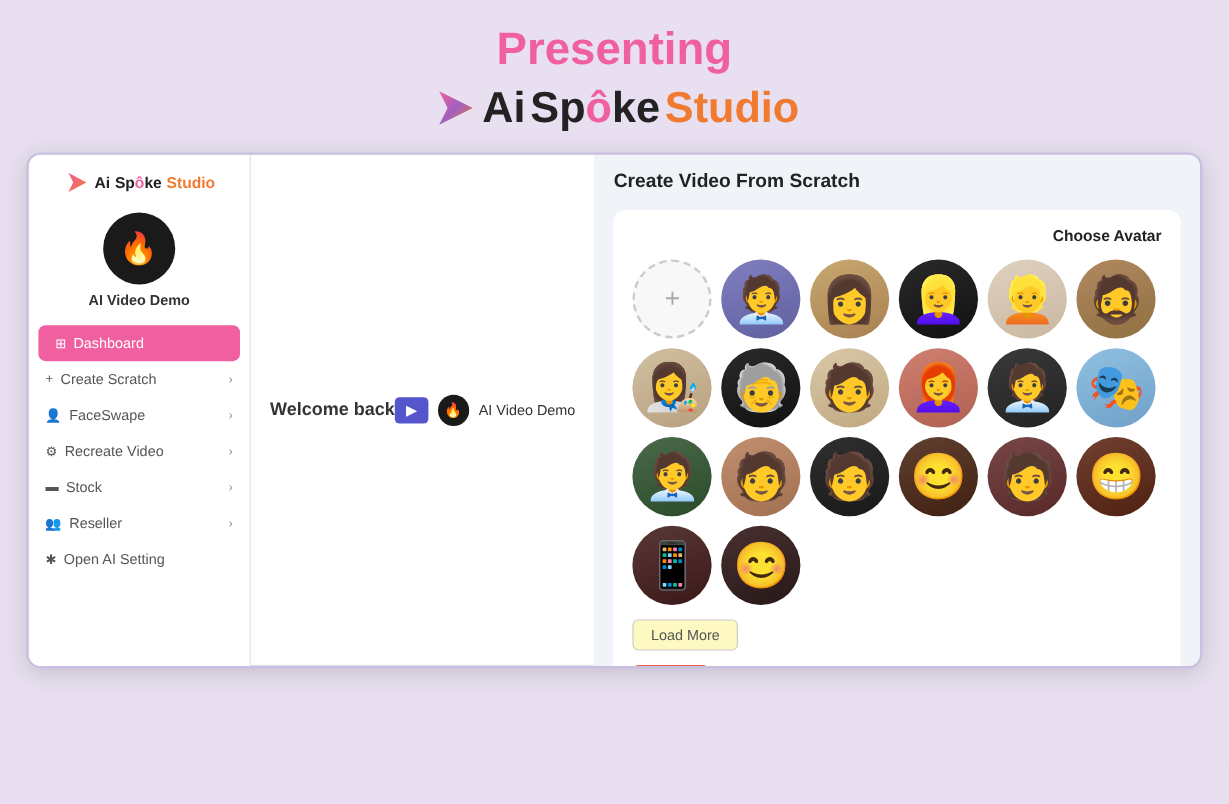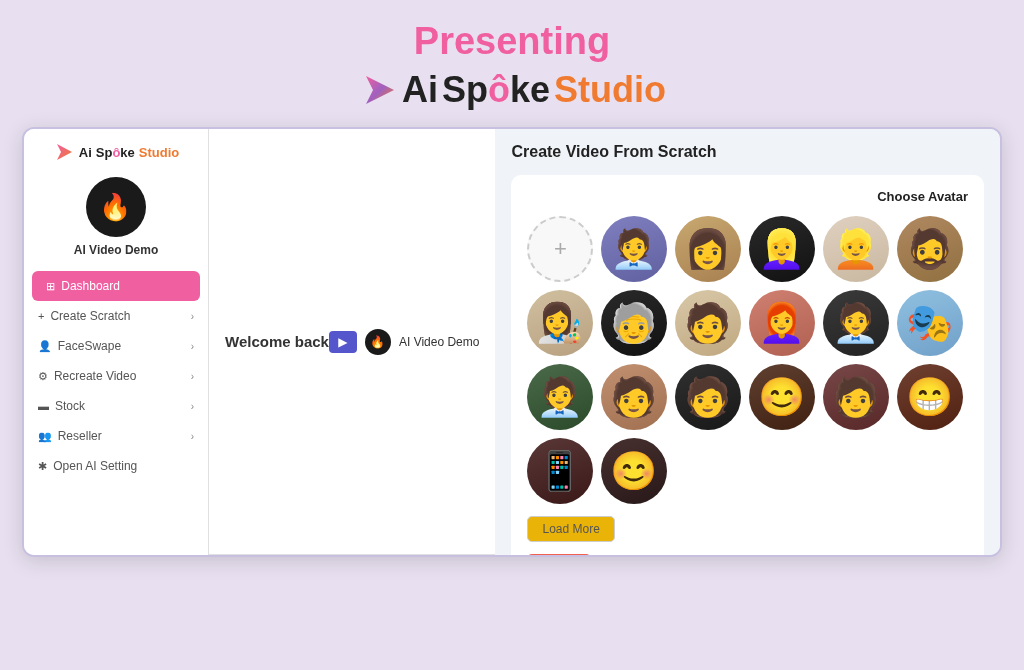--- a/index.html
+++ b/index.html
@@ -264,21 +264,21 @@
       right: 4px;
       font-size: 10px;
       color: #f05fa0;
     }
 
     
     .av1 { background: linear-gradient(135deg, #e8c9a0, #d4a870); }
 
     .load-more-btn {
       border: 1px solid #ccc;
-      background: #eab308;
+      background: #fef9c3;
       padding: 5px 14px;
       border-radius: 5px;
       font-size: 12px;
       color: #555;
       cursor: pointer;
       margin-bottom: 12px;
       display: block;
     }
     .next-btn {
       background: #f05f50;

